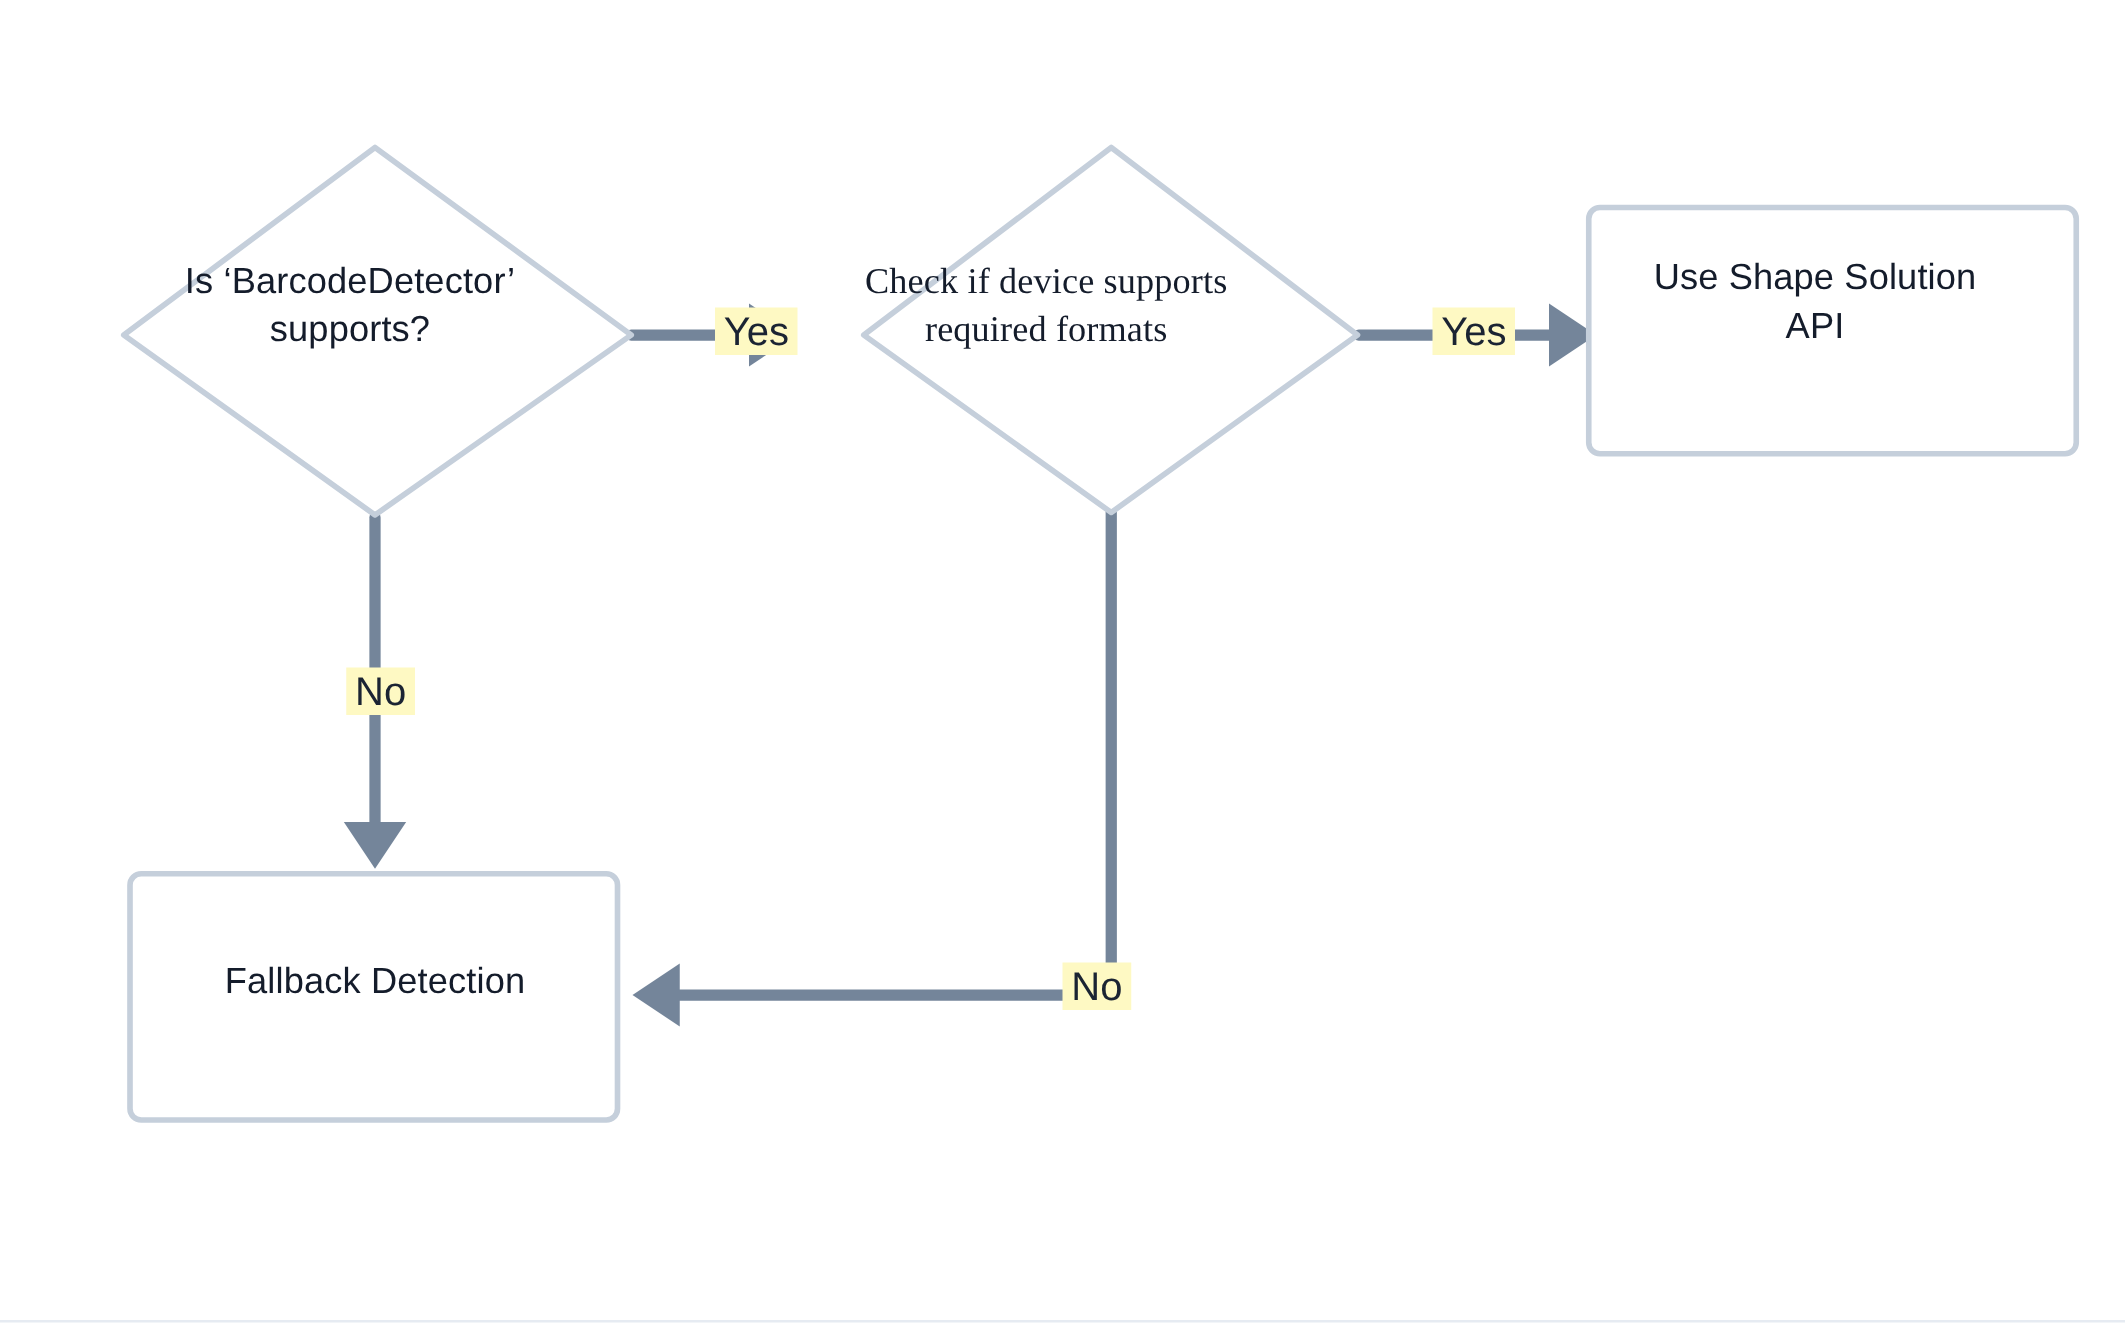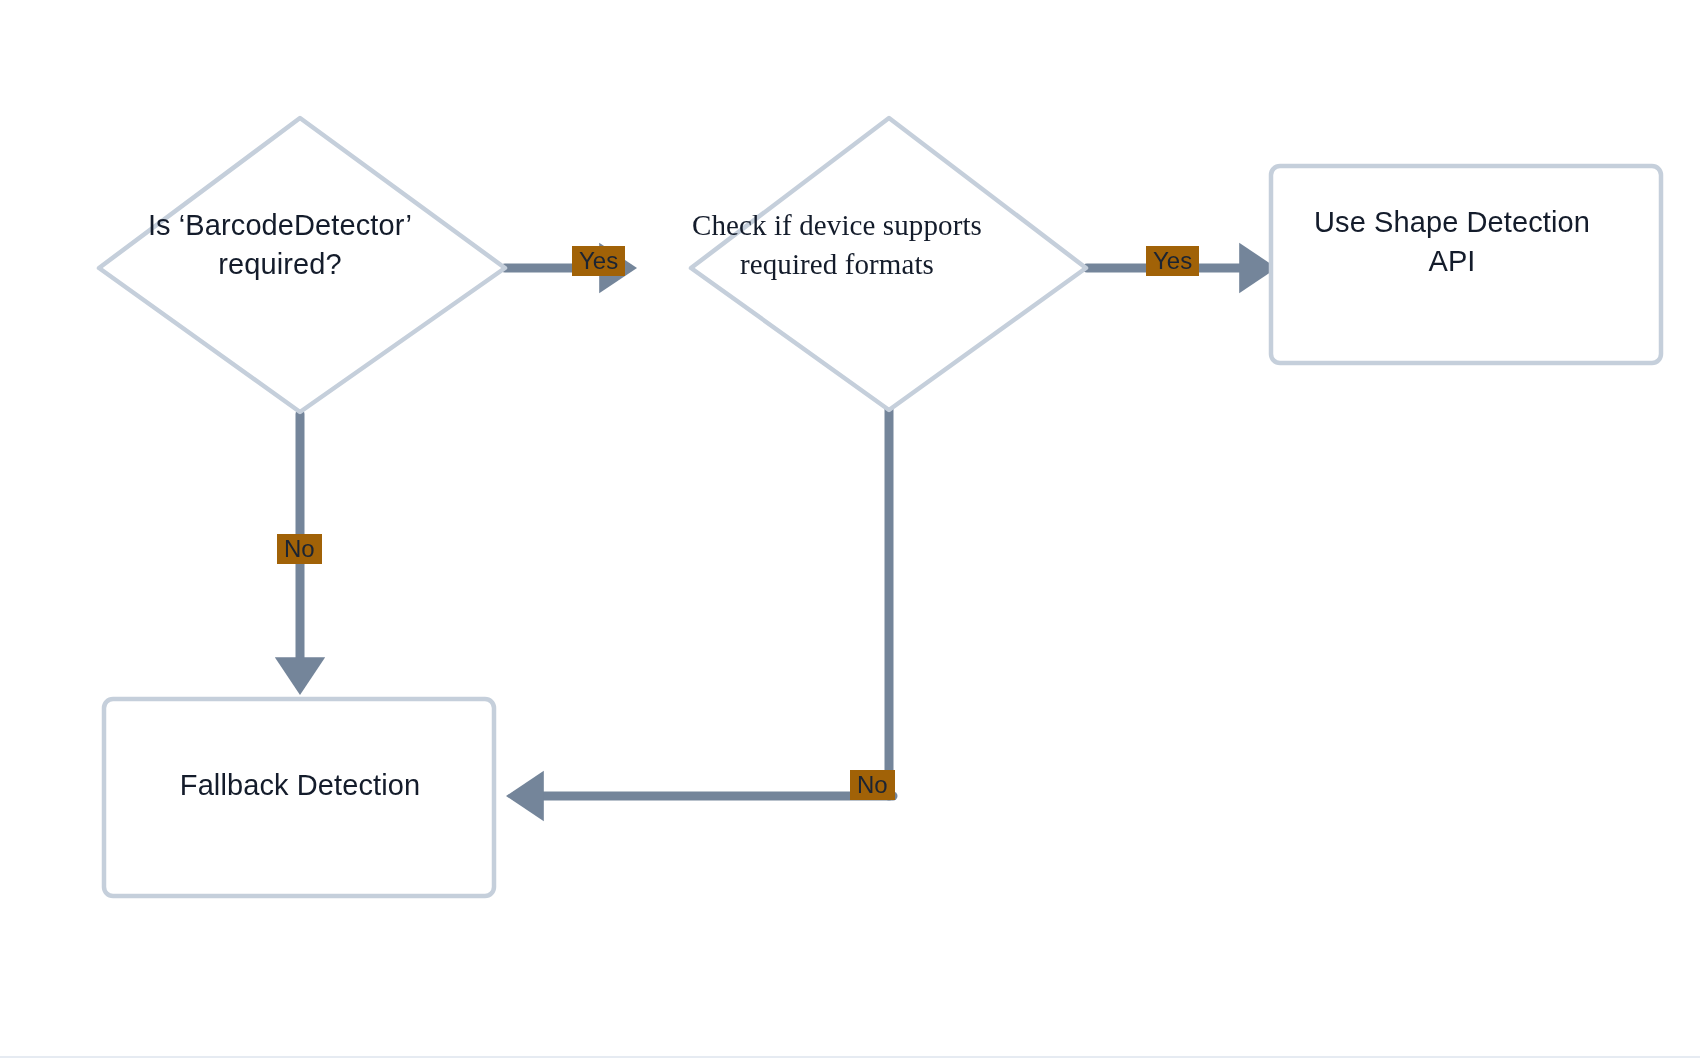--- a/index.html
+++ b/index.html
@@ -56,23 +56,23 @@
   #label-process-fallback {
     left: 110px;  top: 750px;  width: 380px; height: 70px;
   }
 
   
   .edge-label {
     position: absolute;
     display: flex;
     align-items: center;
     justify-content: center;
-    background: #a16207;
+    background: #fef9c3;
     color: #1b2433;
-    font-size: 24px;
+    font-size: 32px;
     line-height: 1;
     padding: 3px 7px;
     pointer-events: none;
   }
   #edge-label-yes-1 { left: 572px;  top: 246px; }
   #edge-label-yes-2 { left: 1146px; top: 246px; }
   #edge-label-no-1  { left: 277px;  top: 534px; }
   #edge-label-no-2  { left: 850px;  top: 770px; }
 </style>
 </head>
@@ -114,26 +114,26 @@
     <polygon points="300,118 505,268 300,412 99,268" fill="#ffffff" stroke="#c5cfdb" stroke-width="4.5" stroke-linejoin="round"></polygon>
 
     <polygon points="889,118 1086,268 889,410 691,268" fill="#ffffff" stroke="#c5cfdb" stroke-width="4.5" stroke-linejoin="round"></polygon>
 
     <rect x="1271" y="166" rx="9" ry="9" width="390" height="197" fill="#ffffff" stroke="#c5cfdb" stroke-width="4.5"></rect>
 
     <rect x="104" y="699" rx="9" ry="9" width="390" height="197" fill="#ffffff" stroke="#c5cfdb" stroke-width="4.5"></rect>
   </svg>
 
   <div class="node-label" id="label-decision-barcode">Is ‘BarcodeDetector’
-required?</div>
+supports?</div>
 
   <div class="node-label" id="label-decision-formats">Check if device supports
 required formats</div>
 
-  <div class="node-label" id="label-process-shape-api">Use Shape Detection
+  <div class="node-label" id="label-process-shape-api">Use Shape Solution
 API</div>
 
   <div class="node-label" id="label-process-fallback">Fallback Detection</div>
 
   <div class="edge-label" id="edge-label-yes-1">Yes</div>
 
   <div class="edge-label" id="edge-label-yes-2">Yes</div>
 
   <div class="edge-label" id="edge-label-no-1">No</div>
 

